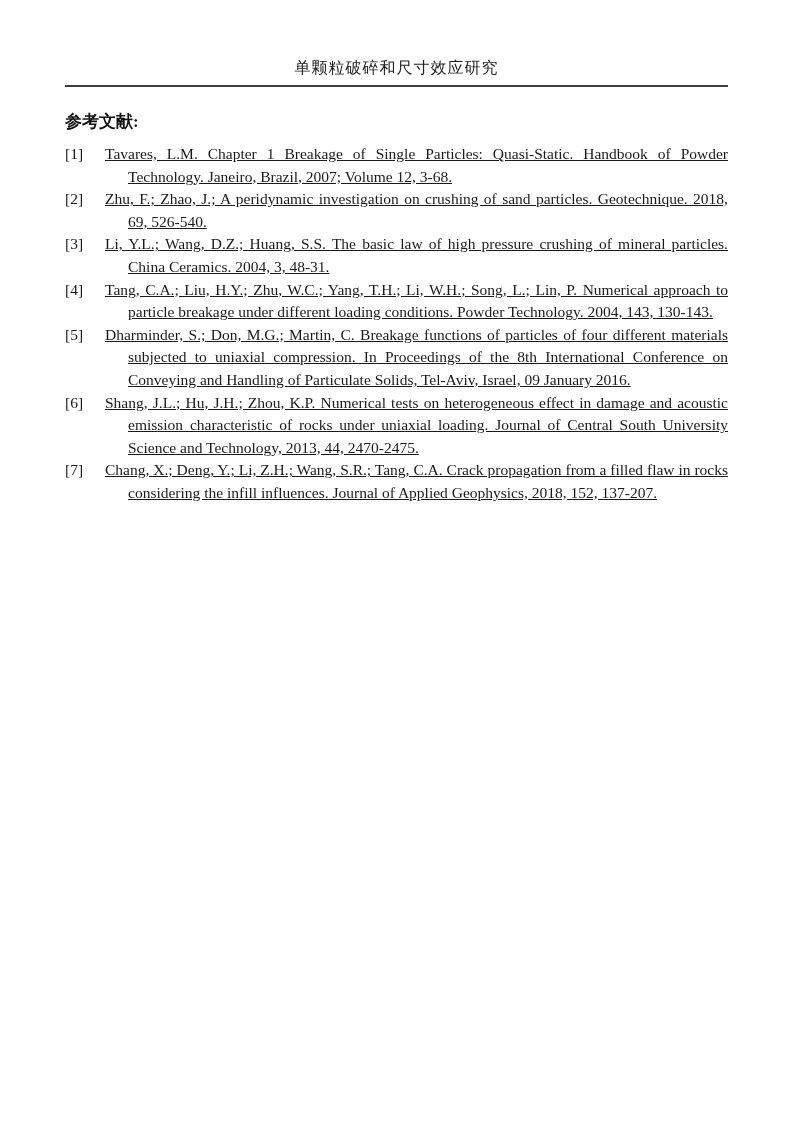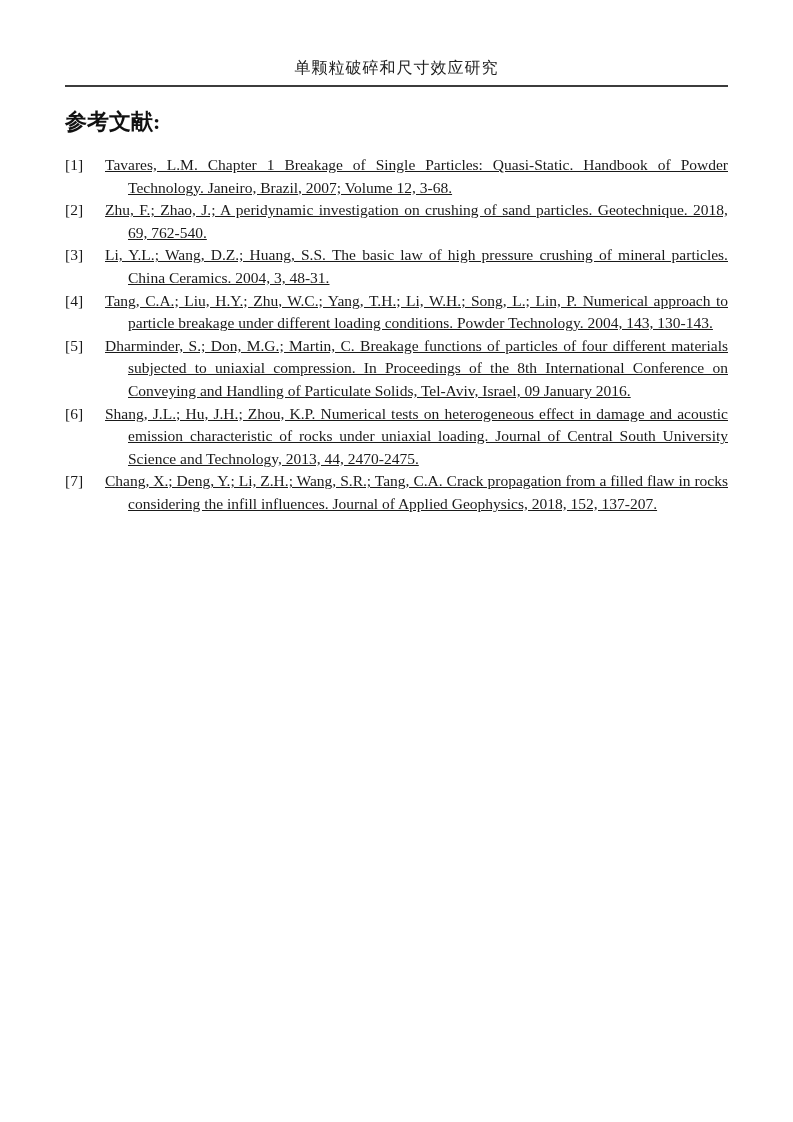--- a/index.html
+++ b/index.html
@@ -34,24 +34,24 @@
     border-top: 2px solid #3c3c3c;
   }
   
   .content {
     position: absolute;
     top: 110px;
     left: 65px;
     width: 663px;
   }
   .references-heading {
-    font-size: 22px;
+    font-size: 17px;
     font-weight: bold;
     line-height: 24px;
-    margin-bottom: 20px;
+    margin-bottom: 9px;
     color: #111111;
   }
   .ref-list { list-style: none; }
   .ref-item {
     display: flex;
     align-items: flex-start;
     font-size: 15.5px;
     line-height: 22.6px;
   }
   .ref-label {
@@ -105,21 +105,21 @@
   <div class="content">
     <div class="references-heading">参考文献:</div>
 
     <div class="ref-list">
       <div class="ref-item">
         <span class="ref-label">[1]</span>
         <div class="ref-text">Tavares, L.M. Chapter 1 Breakage of Single Particles: Quasi-Static. Handbook of Powder Technology. Janeiro, Brazil, 2007; Volume 12, 3-68.</div>
       </div>
       <div class="ref-item">
         <span class="ref-label">[2]</span>
-        <div class="ref-text">Zhu, F.; Zhao, J.; A peridynamic investigation on crushing of sand particles. Geotechnique. 2018, 69, 762-540.</div>
+        <div class="ref-text">Zhu, F.; Zhao, J.; A peridynamic investigation on crushing of sand particles. Geotechnique. 2018, 69, 526-540.</div>
       </div>
       <div class="ref-item">
         <span class="ref-label">[3]</span>
         <div class="ref-text">Li, Y.L.; Wang, D.Z.; Huang, S.S. The basic law of high pressure crushing of mineral particles. China Ceramics. 2004, 3, 48-31.</div>
       </div>
       <div class="ref-item">
         <span class="ref-label">[4]</span>
         <div class="ref-text">Tang, C.A.; Liu, H.Y.; Zhu, W.C.; Yang, T.H.; Li, W.H.; Song, L.; Lin, P. Numerical approach to particle breakage under different loading conditions. Powder Technology. 2004, 143, 130-143.</div>
       </div>
       <div class="ref-item">

